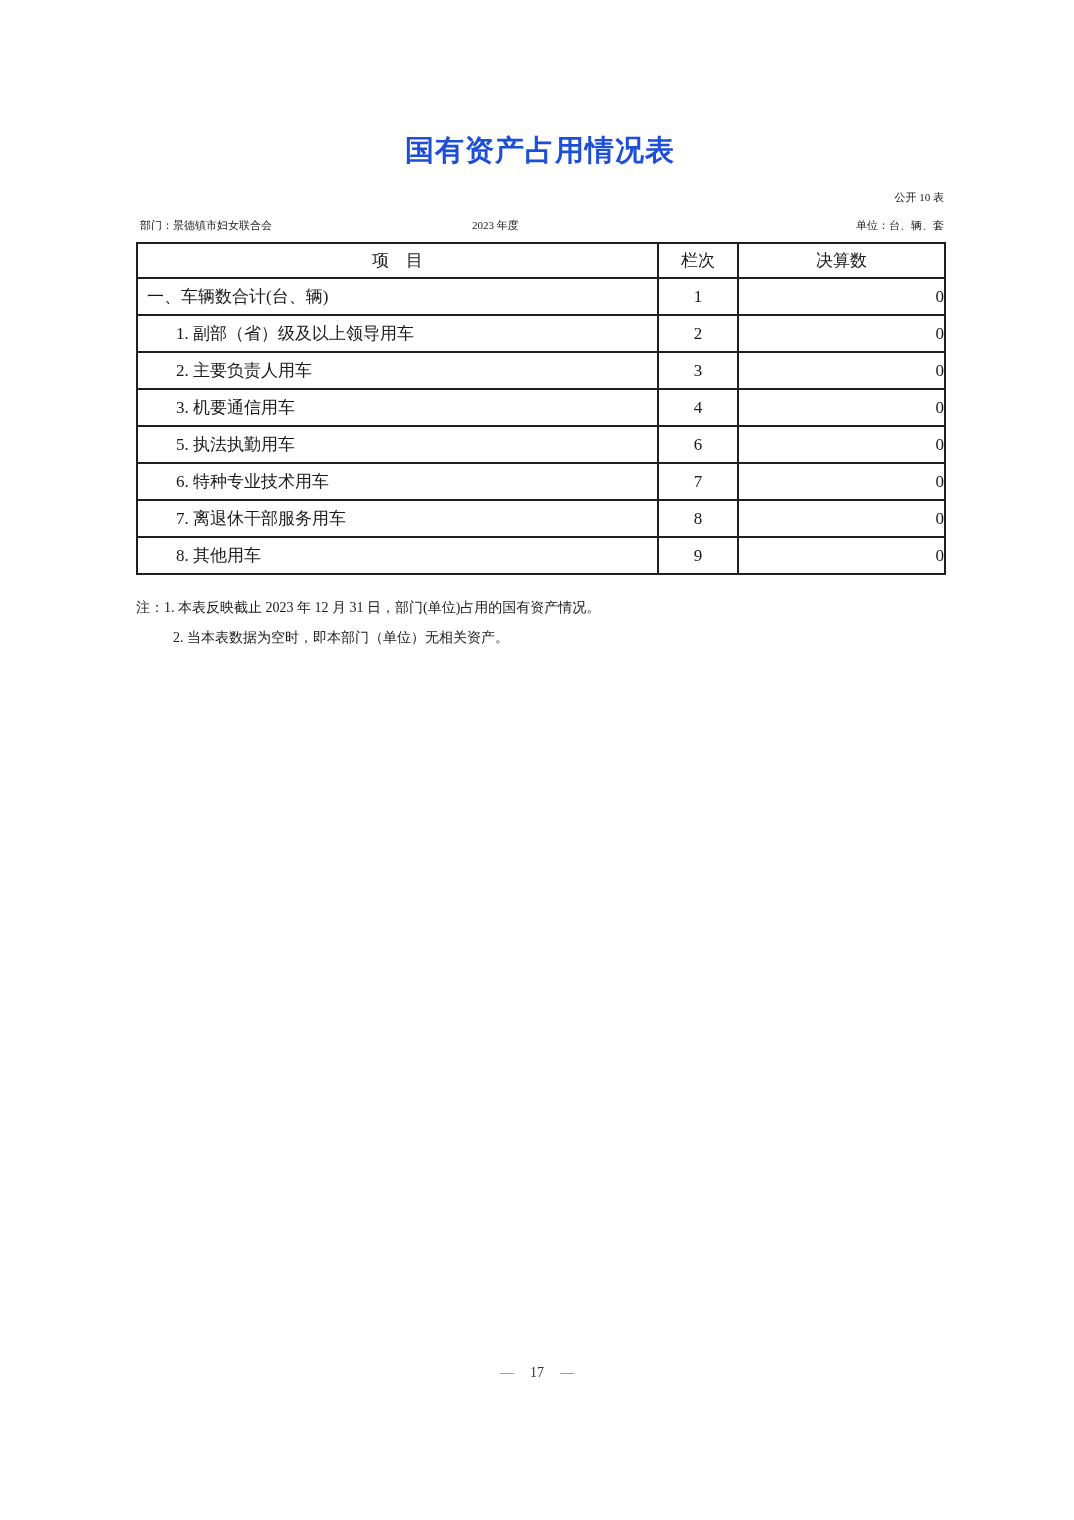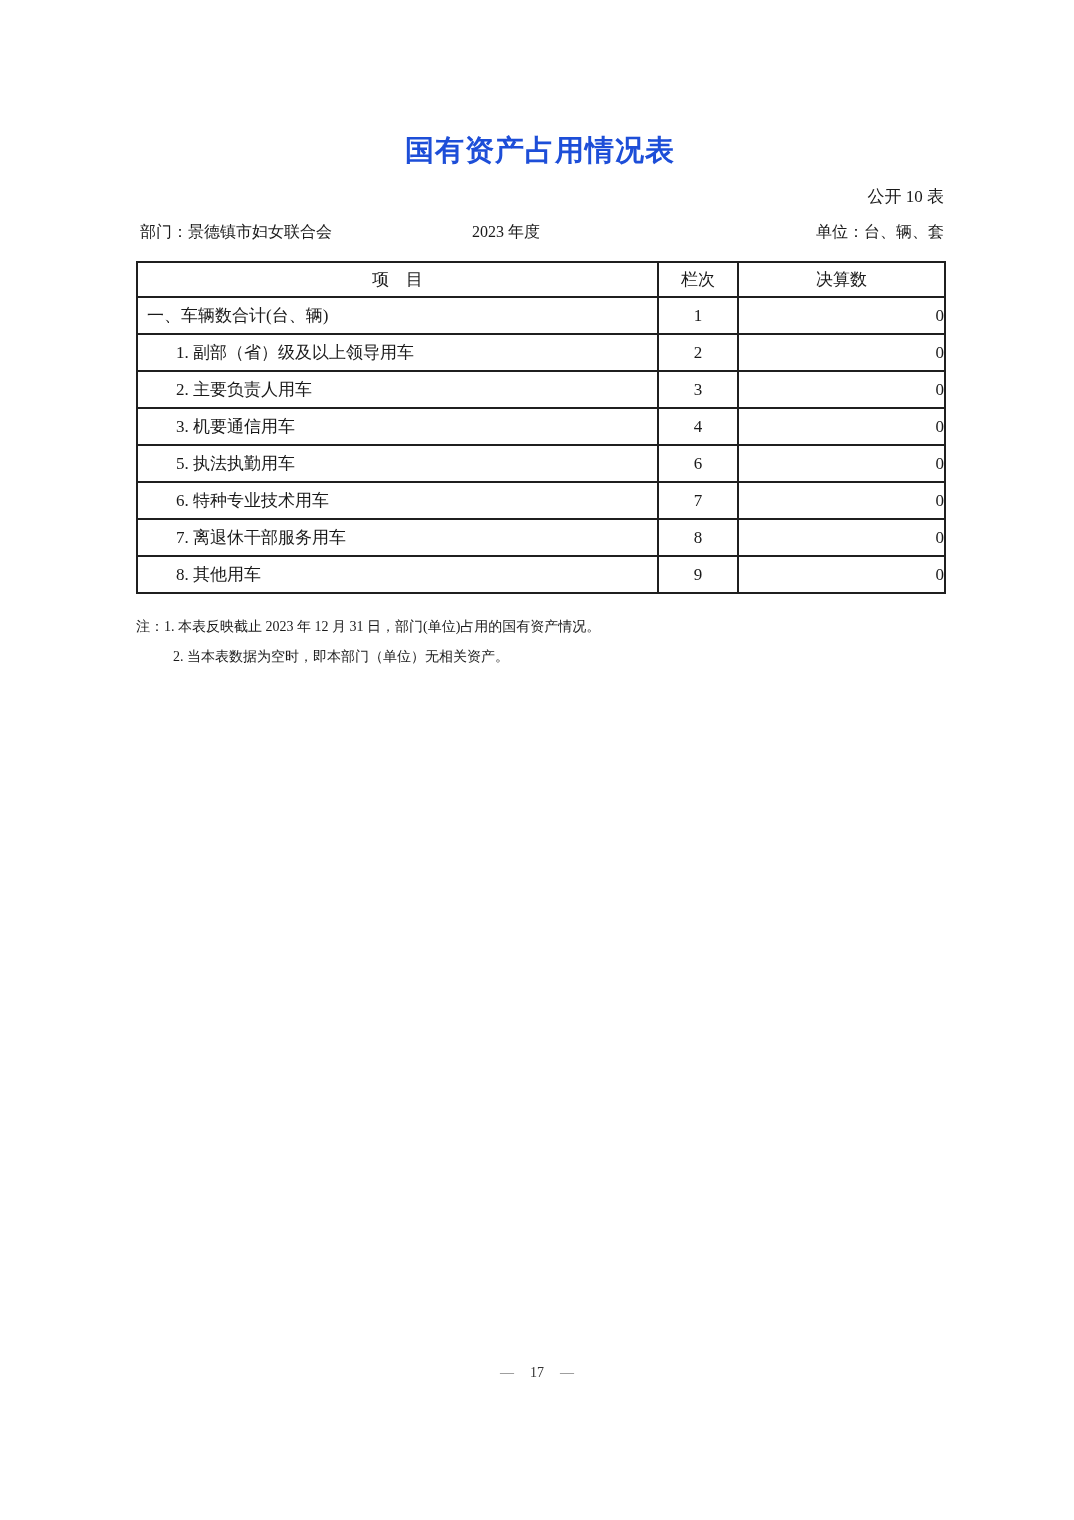--- a/index.html
+++ b/index.html
@@ -22,37 +22,37 @@
     font-family: "Liberation Sans", "DejaVu Sans", sans-serif;
     font-weight: bold;
     font-size: 29px;
     line-height: 35px;
     letter-spacing: 1px;
     color: #1d4ed8;
   }
   .table-code {
     margin-top: 18px;
     text-align: right;
-    font-size: 17px;
+    font-size: 11px;
     line-height: 22px;
   }
   .meta-row {
     position: relative;
-    margin-top: 12px;
+    margin-top: 5px;
     height: 24px;
-    font-size: 16px;
+    font-size: 11px;
     line-height: 24px;
     text-decoration: underline;
   }
   .meta-dept { position: absolute; left: 4px; top: 0; }
   .meta-year { position: absolute; left: 336px; top: 0; }
   .meta-unit { position: absolute; right: 0; top: 0; }
 
   table.main {
-    margin-top: 17px;
+    margin-top: 5px;
     width: 808px;
     border-collapse: collapse;
     table-layout: fixed;
   }
   table.main th, table.main td {
     border: 2px solid #1f1f1f;
     font-size: 17px;
     font-weight: normal;
     padding: 0;
     overflow: hidden;

